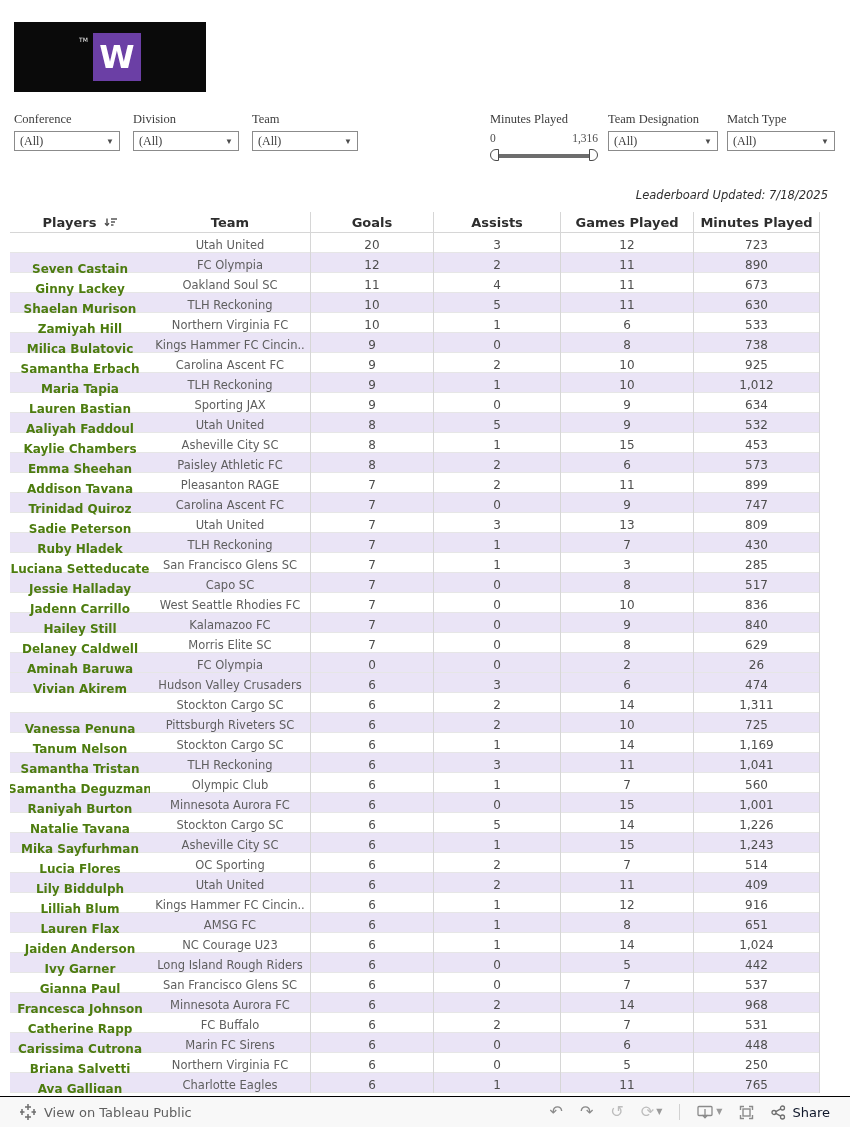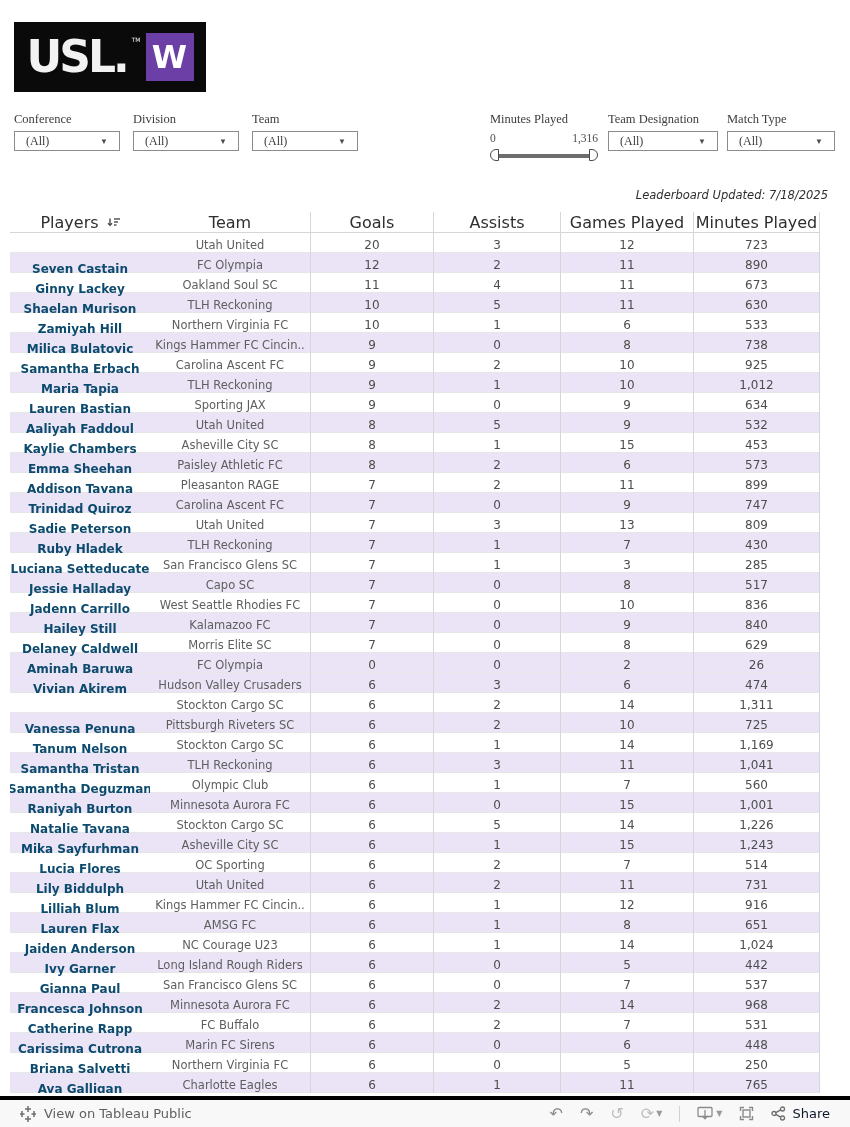--- a/index.html
+++ b/index.html
@@ -14,70 +14,69 @@
   .logo-w{width:48px;height:48px;background:var(--brand,#6b3fa5);color:#fff;font-weight:bold;
           font-size:32px;display:flex;align-items:center;justify-content:center;}
   .titles{position:absolute;left:0;top:28px;width:850px;text-align:center;color:#1f1f1f;}
   .title-main{font-size:26px;}
   .title-sub{font-size:19px;margin-top:4px;}
 
   
   .filter{position:absolute;top:112px;font-family:"Liberation Serif",serif;}
   .f-label{font-size:12.5px;color:#3c3c3c;height:16px;}
   .dd{margin-top:3px;width:106px;height:20px;border:1px solid #8b8b8b;background:#fff;
-      display:flex;align-items:center;justify-content:space-between;padding:0 11px;
+      display:flex;align-items:center;justify-content:space-between;padding:0 5px;
       box-sizing:border-box;font-size:12px;color:#3c3c3c;cursor:pointer;}
   .dd .caret{font-size:8px;color:#4c4c4c;}
   .vals{margin-top:4px;width:108px;display:flex;justify-content:space-between;
         font-size:11.5px;color:#4c4c4c;height:15px;}
   .vals.date{justify-content:flex-start;gap:6px;}
   .slider{position:relative;width:108px;height:14px;margin-top:2px;}
   .track{position:absolute;left:3px;right:3px;top:5px;height:4px;background:#c4c4c4;border-radius:2px;}
   .slider.dark .track{background:#6d6d6d;}
   .handle{position:absolute;top:0;width:9px;height:12px;background:#fefefe;border:1.5px solid #4a4a4a;box-sizing:border-box;}
   .h-left{left:0;border-radius:7px 0 0 7px;}
   .h-right{right:0;border-radius:0 7px 7px 0;}
 
   .updated-note{position:absolute;right:22px;top:188px;font-style:italic;font-size:11.5px;color:#2e2e2e;}
 
   
   .table{position:absolute;left:10px;top:212px;width:810px;height:881px;overflow:hidden;}
   .thead,.trow{display:grid;grid-template-columns:140px 160px 123px 127px 133px 127px;}
   .thead{height:21px;box-sizing:border-box;border-bottom:1px solid #d6d6d6;
-         font-weight:normal;font-size:16px;color:#2e2e2e;}
+         font-weight:bold;font-size:13px;color:#2e2e2e;}
   .trow{height:20px;box-sizing:border-box;border-bottom:1px solid #e6e6e6;font-size:12px;}
   .trow.band{background:var(--band,#eae4f6);}
   .cell{height:100%;display:flex;align-items:center;justify-content:center;
         white-space:nowrap;overflow:hidden;box-sizing:border-box;}
   .bl{border-left:1px solid #d6d6d6;}
   .br{border-right:1px solid #d6d6d6;}
-  .c-player{font-weight:bold;color:#0c4a6e;margin-top:24px;}
+  .c-player{font-weight:bold;color:#4d7c0f;margin-top:24px;}
   .c-team{color:#5e5e5e;font-size:11.5px;}
   .c-num{color:#4d4d4d;}
   .sort-icon{margin-left:8px;display:inline-flex;}
 
   
   .footer{position:absolute;left:0;bottom:0;width:850px;height:31px;background:#f8f8f8;
-          border-top:4px solid #000000;display:flex;align-items:center;justify-content:space-between;
+          border-top:1px solid #000000;display:flex;align-items:center;justify-content:space-between;
           padding:0 20px;box-sizing:border-box;}
   .foot-left{display:flex;align-items:center;gap:8px;color:#5f5f5f;font-size:13px;cursor:pointer;}
   .foot-right{display:flex;align-items:center;gap:17px;}
   .tb-icon{color:#8a8a8a;font-size:16px;line-height:1;cursor:pointer;display:flex;align-items:center;gap:2px;}
   .tb-icon.dim{color:#bdbdbd;}
   .tb-caret{font-size:8px;color:#9a9a9a;}
   .vdiv{width:1px;height:16px;background:#d2d2d2;}
   .share-wrap{display:flex;align-items:center;gap:6px;color:#0f172a;font-size:13px;cursor:pointer;}
 </style>
 </head>
 <body>
 
 <div class="stage">
 
   <div class="logo-box">
-    <span class="logo-usl">USL.</span>
     <span class="logo-tm">TM</span>
     <span class="logo-w">W</span>
   </div>
   <div class="titles">
   </div>
 
   <div class="filter" style="left:14px">
     <div class="f-label">Conference</div>
     <div class="dd">
       <span>(All)</span>
@@ -437,21 +436,21 @@
       <div class="cell c-num c-games bl">7</div>
       <div class="cell c-num c-minutes bl br">514</div>
     </div>
 
     <div class="trow band">
       <div class="cell c-player">Lilliah Blum</div>
       <div class="cell c-team">Utah United</div>
       <div class="cell c-num c-goals bl">6</div>
       <div class="cell c-num c-assists bl">2</div>
       <div class="cell c-num c-games bl">11</div>
-      <div class="cell c-num c-minutes bl br">731</div>
+      <div class="cell c-num c-minutes bl br">409</div>
     </div>
 
     <div class="trow">
       <div class="cell c-player">Lauren Flax</div>
       <div class="cell c-team">Kings Hammer FC Cincin..</div>
       <div class="cell c-num c-goals bl">6</div>
       <div class="cell c-num c-assists bl">1</div>
       <div class="cell c-num c-games bl">12</div>
       <div class="cell c-num c-minutes bl br">916</div>
     </div>

